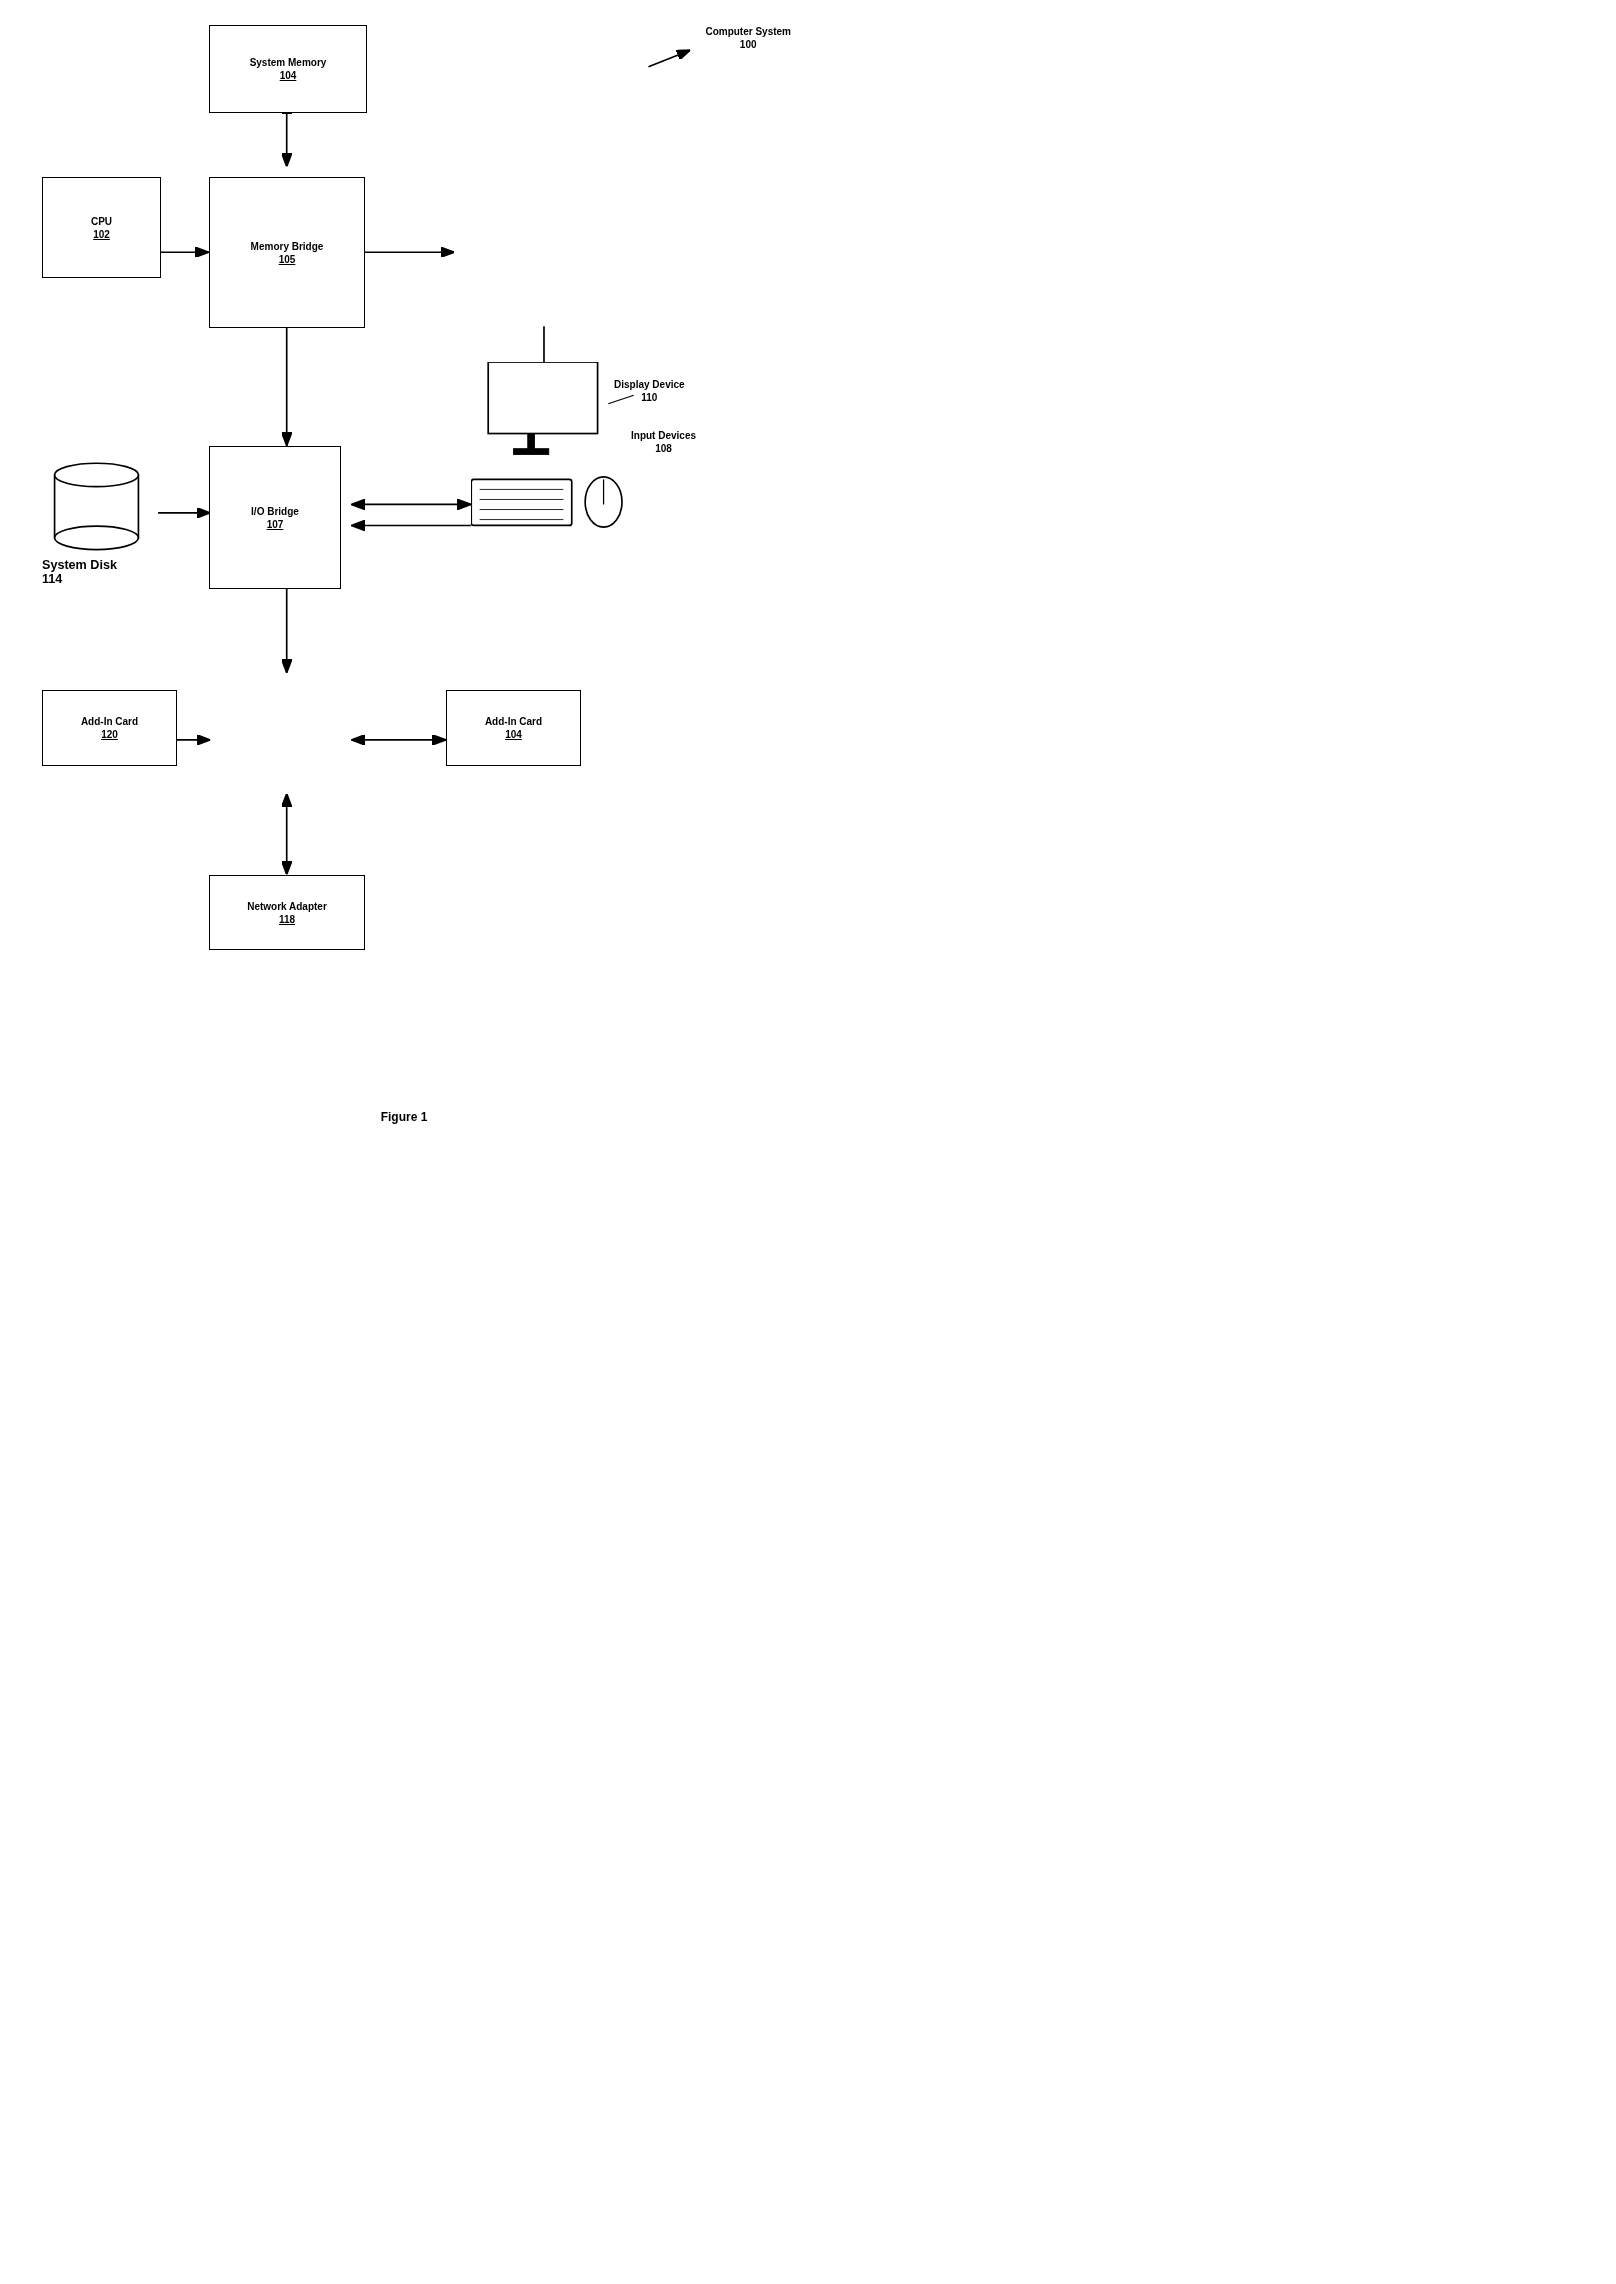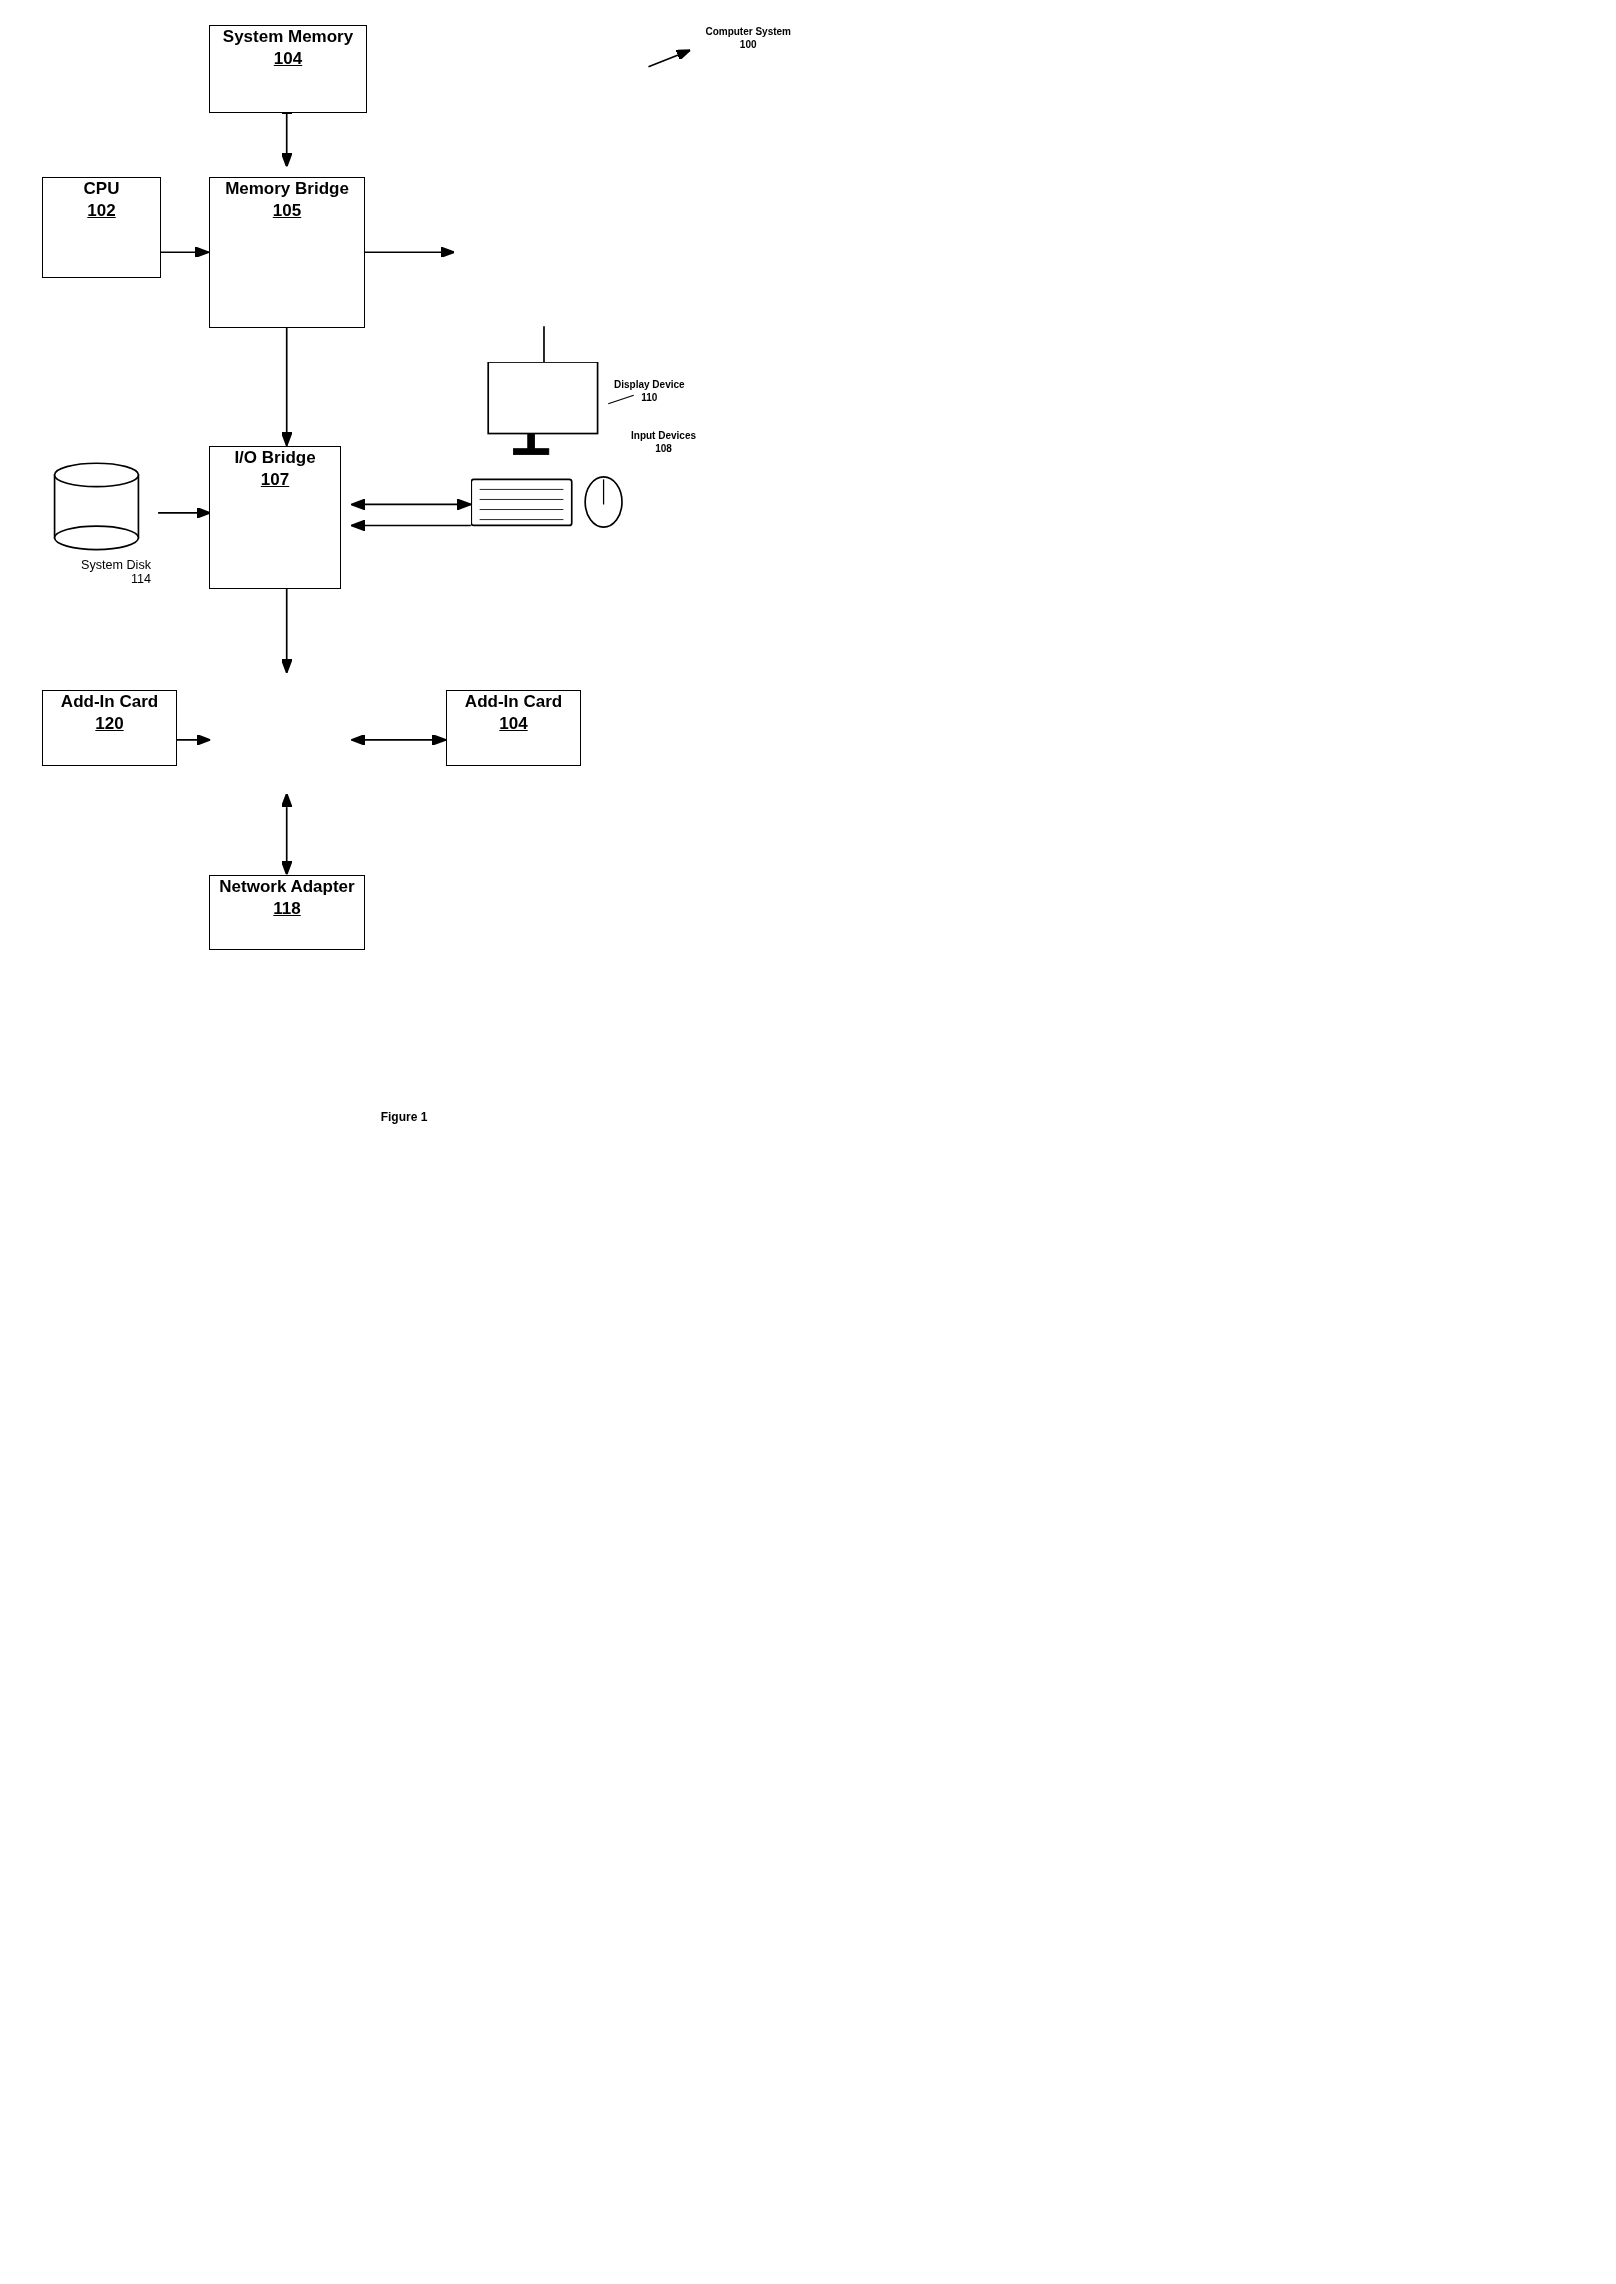--- a/index.html
+++ b/index.html
@@ -19,22 +19,23 @@
       margin: 0 auto;
     }
 
     .box {
       position: absolute;
       border: 1.7px solid #000;
       background: #fff;
       display: flex;
       flex-direction: column;
       align-items: center;
+      justify-content: center;
       text-align: center;
-      font-size: 17px;
+      font-size: 10px;
       font-weight: bold;
       line-height: 1.3;
     }
 
     .box .underline {
       text-decoration: underline;
     }
 
     svg.arrows {
       position: absolute;
@@ -181,21 +182,21 @@
 
   <div style="position:absolute; left:42px; top:454px;">
     <svg width="109" height="109" viewBox="0 0 130 130">
 
       <rect x="15" y="25" width="100" height="75" fill="white" stroke="black" stroke-width="2"></rect>
 
       <ellipse cx="65" cy="25" rx="50" ry="14" fill="white" stroke="black" stroke-width="2"></ellipse>
 
       <ellipse cx="65" cy="100" rx="50" ry="14" fill="white" stroke="black" stroke-width="2"></ellipse>
     </svg>
-    <div style="text-align:right; font-weight:normal; font-size:12.6px; margin-top:-8.4px;">
+    <div style="text-align:left; font-weight:bold; font-size:12.6px; margin-top:-8.4px;">
       <span>System Disk</span><br>
       <span class="underline">114</span>
     </div>
   </div>
 
 
   <div class="box" style="left: 42px; top: 690px; width: 135px; height: 76px;">
     <span>Add-In Card</span>
     <span class="underline">120</span>
   </div>

